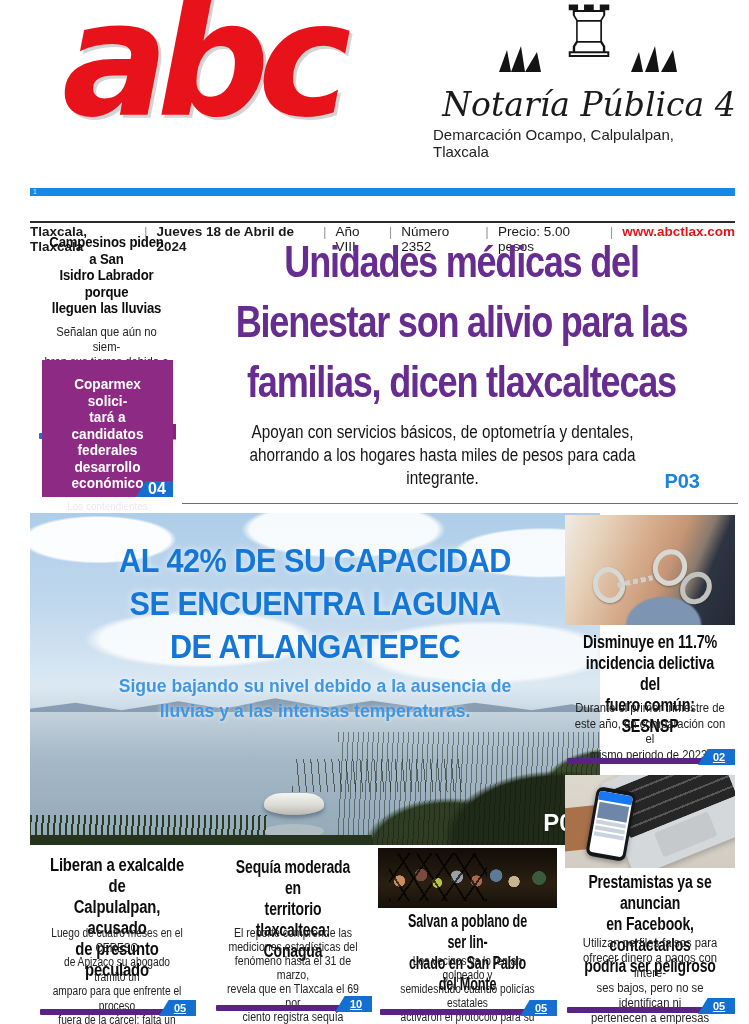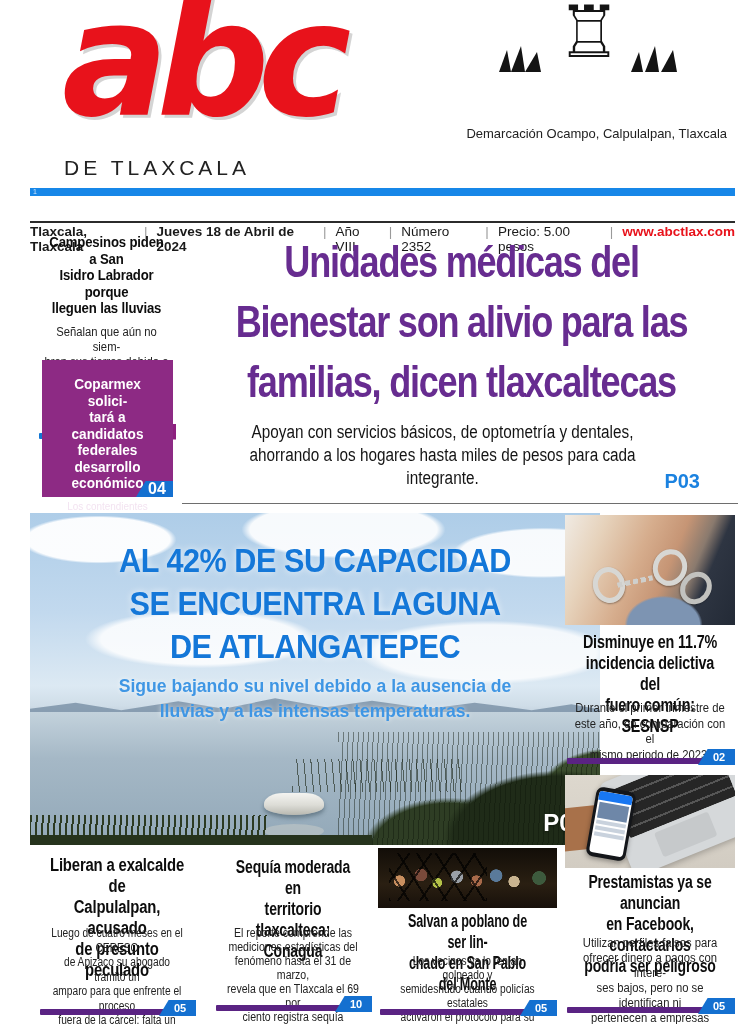--- a/index.html
+++ b/index.html
@@ -23,21 +23,21 @@
         text-shadow:3px 3px 0 rgba(160,160,160,.45);}
   .tagline{left:64px;top:156px;width:350px;display:flex;gap:14px;align-items:baseline;color:#111;}
   .tagline .tb{font-weight:bold;font-size:21px;letter-spacing:4px;}
   .tagline .tr{font-weight:400;font-size:21px;letter-spacing:4px;color:#222;}
 
   .ad{left:433px;top:2px;width:312px;height:184px;color:#111;}
   .ad .rook{position:absolute;left:0;right:0;top:-6px;text-align:center;font-size:72px;line-height:1;color:#141414;}
   .ad .spikes{position:absolute;top:44px;}
   .ad .script{position:absolute;left:0;right:0;top:86px;text-align:center;
               font-family:"DejaVu Serif",serif;font-style:italic;font-size:33px;line-height:1;color:#1a1a1a;}
-  .ad .sub{position:absolute;right:18px;top:124px;font-size:13px;color:#222;text-align:center;}
+  .ad .sub{position:absolute;right:18px;top:124px;font-size:15px;color:#222;}
   .ad .person{position:absolute;left:0;right:0;top:138px;text-align:center;
               font-family:"Liberation Serif",serif;font-weight:bold;font-size:19px;letter-spacing:.5px;color:#0a0a0a;}
 
   .blueband{left:30px;top:188px;width:705px;height:8px;background:#1787e8;}
   .blueband .pm{position:absolute;left:3px;top:0;font-size:7px;color:#cfe6fb;line-height:8px;}
 
   .dateline{left:30px;top:200px;width:705px;display:flex;justify-content:center;align-items:baseline;
             gap:9px;font-size:13.5px;color:#1a1a1a;}
   .dateline .sep::before{content:"|";color:#9a9a9a;font-weight:300;}
   .dateline .red{color:#e8121b;margin-top:24px;}
@@ -45,21 +45,21 @@
 
   
   .pagebar{height:16px;}
   .pagebar .bar{position:absolute;left:2px;right:2px;bottom:1px;height:6px;border-radius:1px;}
   .bar.blue{background:#1377d4;}
   .bar.purple{background:#5a2383;}
   .pagebar .badge{position:absolute;right:0;bottom:0;width:37px;height:16px;color:#fff;font-weight:bold;
         font-size:11px;display:flex;align-items:center;justify-content:center;padding-left:5px;box-sizing:border-box;
         clip-path:polygon(26% 0,100% 0,100% 100%,0 100%);}
   .badge.magenta{background:#8e1f7f;}
-  .badge.blue{background:#1470d0;}
+  .badge.blue{background:#1470d0;text-decoration:underline;}
 
   
   .h-small{font-weight:bold;font-size:15.5px;line-height:16.5px;color:#0d0d0d;letter-spacing:-.2px;}
   .dek-small{font-size:12.5px;line-height:15px;color:#222;}
   .leftcol{left:37px;top:234px;width:139px;}
   .leftcol .dek-small{margin-top:8px;}
   .leftcol .pagebar{position:relative;margin-top:9px;}
 
   .cbox{left:42px;top:360px;width:131px;height:137px;background:#8d2a84;color:#fff;box-sizing:border-box;
         padding:16px 5px 0 5px;}
@@ -155,35 +155,35 @@
       background:repeating-linear-gradient(58deg,rgba(0,0,0,.85) 0 2px,transparent 2px 16px),
                  repeating-linear-gradient(-55deg,rgba(0,0,0,.85) 0 2px,transparent 2px 18px);}
 </style>
 </head>
 <body>
 
 <div>
 
   <div class="abs logo">abc</div>
   <div class="abs tagline">
-    <span class="tr">DE TLAXCALA</span>
   </div>
 
   <div class="abs ad">
     <div class="rook">♖</div>
     <svg class="spikes" style="left:64px" width="52" height="26" viewBox="0 0 52 26">
       <polygon points="2,26 10,4 14,26" fill="#141414"></polygon>
         <polygon points="14,26 24,0 28,26" fill="#141414"></polygon>
         <polygon points="28,26 40,6 44,26" fill="#141414"></polygon>
     </svg>
     <svg class="spikes" style="right:64px" width="52" height="26" viewBox="0 0 52 26">
       <polygon points="2,26 10,6 14,26" fill="#141414"></polygon>
         <polygon points="16,26 26,0 30,26" fill="#141414"></polygon>
         <polygon points="32,26 44,4 48,26" fill="#141414"></polygon>
     </svg>
+    <div class="script">Notaría Pública 4</div>
     <div class="sub">Demarcación Ocampo, Calpulalpan, Tlaxcala</div>
   </div>
 
   <div class="abs blueband">
     <span class="pm">1</span>
   </div>
   <div class="abs dateline">
     <span class="bold">Tlaxcala, Tlaxcala</span>
     <span class="sep"></span>
     <span class="bold">Jueves 18 de Abril de 2024</span>

